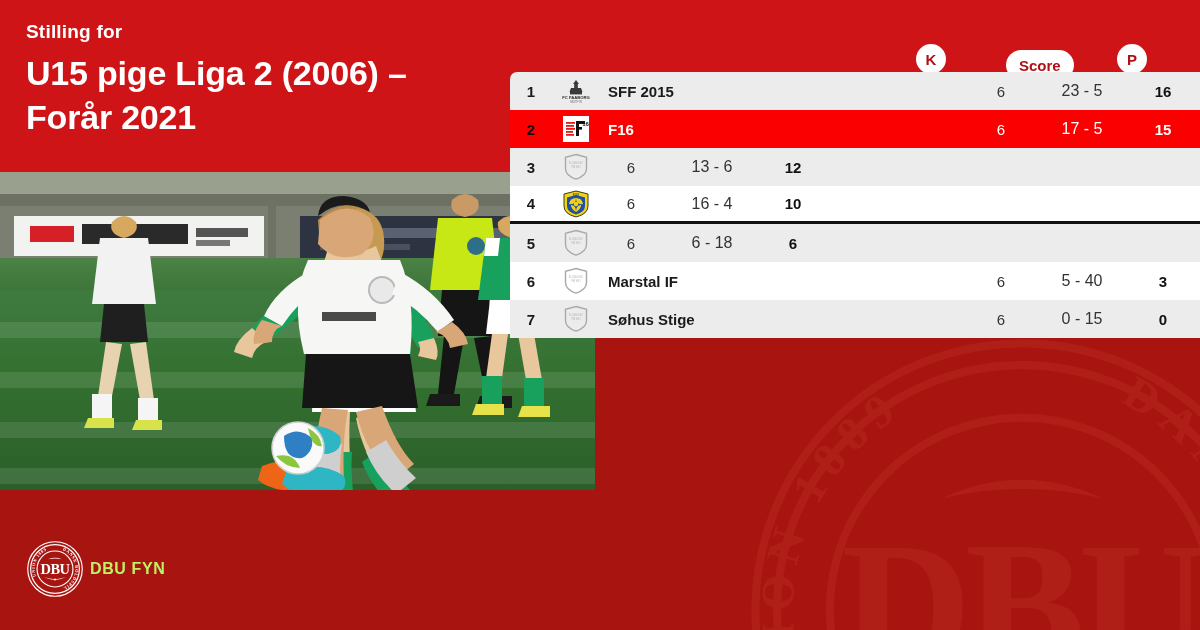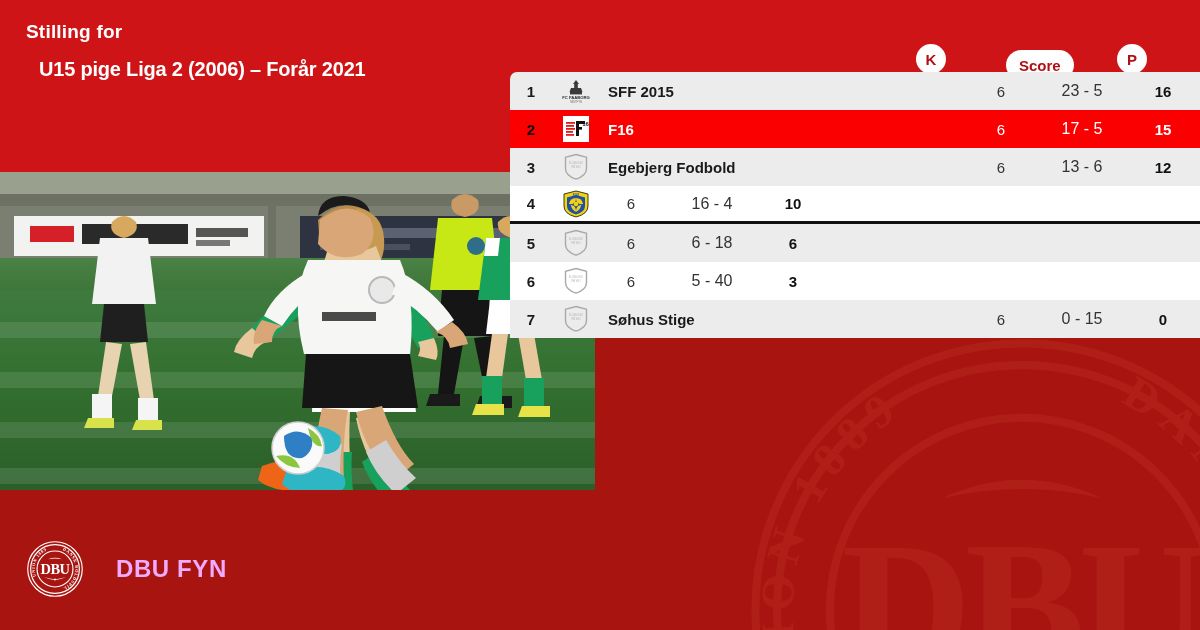--- a/index.html
+++ b/index.html
@@ -20,21 +20,21 @@
   .watermark{position:absolute;right:-120px;top:300px;width:620px;height:620px;opacity:.30;z-index:2;pointer-events:none;}
   .watermark svg{display:block;width:100%;height:100%;}
 
   
   .photo{position:absolute;left:0;top:172px;width:595px;height:318px;z-index:4;overflow:hidden;background:#2f6b33;}
   .photo svg{display:block;width:595px;height:318px;}
 
   
   .headline{position:absolute;left:26px;top:22px;z-index:6;width:470px;}
   .kicker{color:#fff;font-size:19px;font-weight:bold;letter-spacing:.2px;margin:0 0 8px 0;line-height:1.1;}
-  .title{color:#fff;font-size:20px;font-weight:bold;line-height:1.30;margin:13px;letter-spacing:-.2px;}
+  .title{color:#fff;font-size:34px;font-weight:bold;line-height:1.30;margin:0;letter-spacing:-.2px;}
 
   
   .badges{position:absolute;left:0;top:0;width:1200px;height:172px;z-index:7;pointer-events:none;}
   .badge{position:absolute;background:#fff;color:#B01117;font-weight:bold;font-size:15px;
          display:flex;align-items:center;justify-content:center;pointer-events:auto;}
   .badge.circle{width:30px;height:30px;border-radius:50%;}
   .badge.pill{height:30px;border-radius:15px;padding:0 13px;}
   #badge-k{left:916px;top:44px;}
   #badge-score{left:1006px;top:50px;}
   #badge-p{left:1117px;top:44px;}
@@ -56,21 +56,21 @@
   .c-k{width:62px;flex:0 0 62px;text-align:center;font-size:15px;color:#333;}
   .c-score{width:100px;flex:0 0 100px;text-align:center;font-size:16px;color:#333;}
   .c-p{width:62px;flex:0 0 62px;text-align:center;font-size:15px;font-weight:bold;color:#111;margin-right:6px;}
   .row.hl .c-rank{color:#111;}
   .row.hl .c-team,.row.hl .c-k,.row.hl .c-score,.row.hl .c-p{color:#fff;}
 
   
   .footer{position:absolute;left:26px;top:540px;display:flex;align-items:center;z-index:9;}
   .footer-logo{width:58px;height:58px;flex:0 0 58px;}
   .footer-logo svg{display:block;width:58px;height:58px;}
-  .footer-label{color:#f0abfc;font-size:24px;font-weight:bold;letter-spacing:.6px;margin-left:32px;}
+  .footer-label{color:#bef264;font-size:16px;font-weight:bold;letter-spacing:.6px;margin-left:6px;}
 </style>
 </head>
 <body>
 
 <div id="stage">
 
   <div class="bg-lower"></div>
   <div class="bg-band"></div>
 
   <div class="watermark">
@@ -298,21 +298,20 @@
       </div>
       <div class="row odd">
         <div class="c-rank">3</div>
         <div class="c-logo">
           <svg width="24" height="28" viewBox="0 0 24 28">
             <path d="M12 1.5 L22.5 4.2 V15.5 Q22.5 22.6 12 26.2 Q1.5 22.6 1.5 15.5 V4.2 Z" fill="none" stroke="#a9a9a9" stroke-width="1.4"></path>
             <text x="12" y="11.4" font-family="Liberation Sans, sans-serif" font-size="2.6" fill="#b2b2b2" text-anchor="middle">KLUBLOGO</text>
             <text x="12" y="15.2" font-family="Liberation Sans, sans-serif" font-size="2.6" fill="#b2b2b2" text-anchor="middle">PÅ VEJ</text>
           </svg>
         </div>
-        <div class="c-team">Egebjerg Fodbold</div>
         <div class="c-k">6</div>
         <div class="c-score">13 - 6</div>
         <div class="c-p">12</div>
       </div>
       <div class="row even sep">
         <div class="c-rank">4</div>
         <div class="c-logo">
           <svg width="26" height="28" viewBox="0 0 26 28">
             <path d="M13 1 L25 4 V16 Q25 24 13 27 Q1 24 1 16 V4 Z" fill="#f2d313" stroke="#3a3a14" stroke-width="1"></path>
             <path d="M13 5 L22 7.5 V16 Q22 22 13 24.5 Q4 22 4 16 V7.5 Z" fill="#1f4fa8"></path>
@@ -343,20 +342,21 @@
       </div>
       <div class="row even">
         <div class="c-rank">6</div>
         <div class="c-logo">
           <svg width="24" height="28" viewBox="0 0 24 28">
             <path d="M12 1.5 L22.5 4.2 V15.5 Q22.5 22.6 12 26.2 Q1.5 22.6 1.5 15.5 V4.2 Z" fill="none" stroke="#a9a9a9" stroke-width="1.4"></path>
             <text x="12" y="11.4" font-family="Liberation Sans, sans-serif" font-size="2.6" fill="#b2b2b2" text-anchor="middle">KLUBLOGO</text>
             <text x="12" y="15.2" font-family="Liberation Sans, sans-serif" font-size="2.6" fill="#b2b2b2" text-anchor="middle">PÅ VEJ</text>
           </svg>
         </div>
+        <div class="c-team">Marstal IF</div>
         <div class="c-k">6</div>
         <div class="c-score">5 - 40</div>
         <div class="c-p">3</div>
       </div>
       <div class="row odd">
         <div class="c-rank">7</div>
         <div class="c-logo">
           <svg width="24" height="28" viewBox="0 0 24 28">
             <path d="M12 1.5 L22.5 4.2 V15.5 Q22.5 22.6 12 26.2 Q1.5 22.6 1.5 15.5 V4.2 Z" fill="none" stroke="#a9a9a9" stroke-width="1.4"></path>
             <text x="12" y="11.4" font-family="Liberation Sans, sans-serif" font-size="2.6" fill="#b2b2b2" text-anchor="middle">KLUBLOGO</text>

